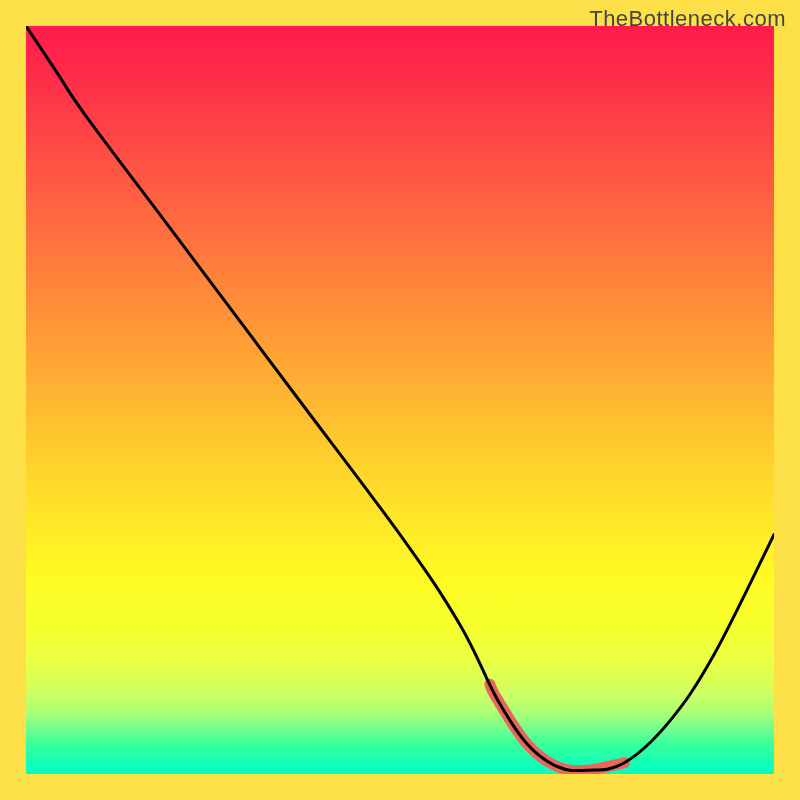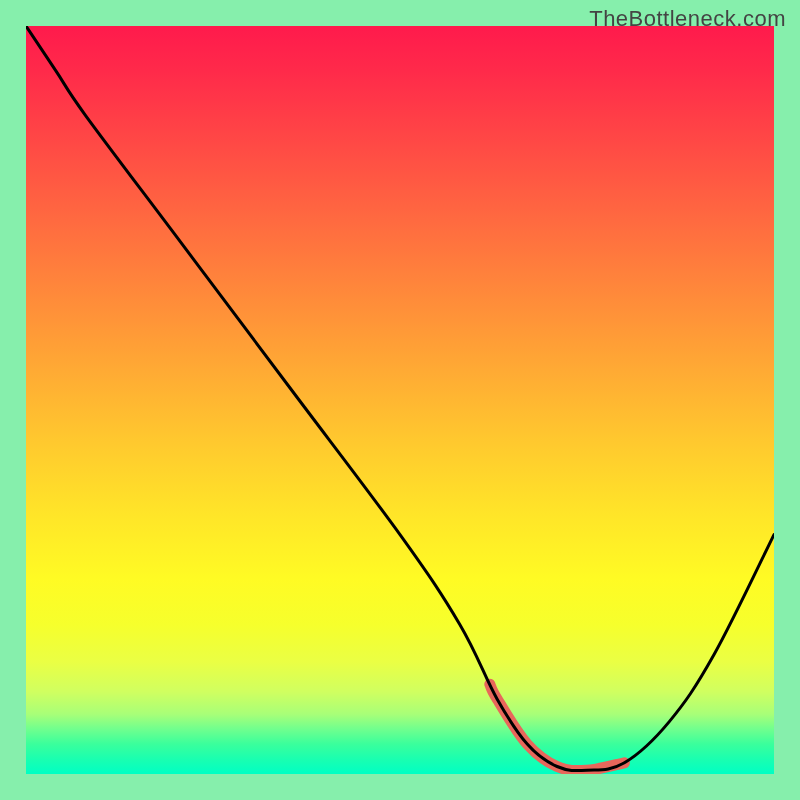--- a/index.html
+++ b/index.html
@@ -7,21 +7,21 @@
     padding: 0;
     width: 800px;
     height: 800px;
     background: #000;
     overflow: hidden;
   }
   .frame {
     position: relative;
     width: 800px;
     height: 800px;
-    background: #86efac;
+    background: #fde047;
   }
   .watermark {
     position: absolute;
     top: 6px;
     right: 14px;
     font-family: Arial, Helvetica, sans-serif;
     font-size: 22px;
     color: #444;
     letter-spacing: 0.5px;
     z-index: 3;

